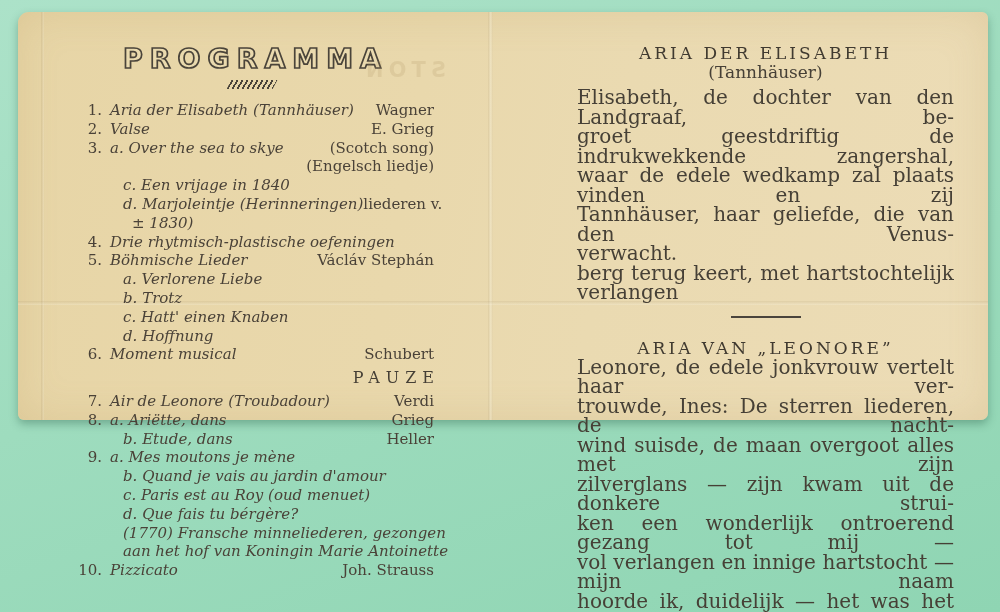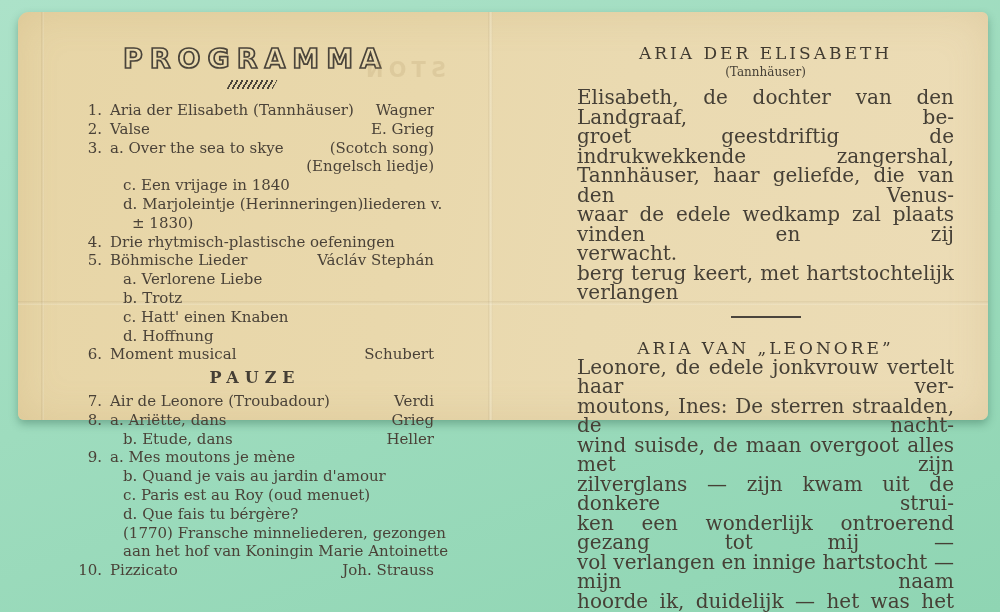--- a/index.html
+++ b/index.html
@@ -33,33 +33,33 @@
   .hatch{width:46px;height:9px;margin:6px auto 0 auto;transform:skewX(-28deg);
     background:repeating-linear-gradient(90deg,#4a443a 0 2px,transparent 2px 5px);}
   .ghost{
     position:absolute;right:-12px;top:14px;transform:scaleX(-1);
     font-family:"DejaVu Sans", sans-serif;font-weight:700;font-size:21px;
     letter-spacing:5px;color:#a98f5e;opacity:0.18;
   }
   .rows{margin-top:12px;color:#4a4238;font-size:15px;}
   .prow{display:flex;align-items:baseline;line-height:18.8px;white-space:nowrap;}
   .num{flex:none;width:32px;text-align:right;margin-right:8px;}
-  .txt{flex:none;}
+  .txt{flex:none;font-style:italic;}
   .ind1{padding-left:13px;}
   .ind2{padding-left:22px;}
   .comp{margin-left:auto;}
   .pauze{
-    text-align:center;letter-spacing:6px;font-size:16px;color:#453f35;
-    line-height:18.8px;padding:5px 0 4px 0;margin-right:-6px;font-weight:bold;
+    text-align:right;letter-spacing:6px;font-size:16px;color:#453f35;
+    line-height:18.8px;padding:5px 0 4px 0;margin-right:-6px;
   }
 
   
   .page-right{position:absolute;left:559px;top:32px;width:377px;color:#464036;}
   .rtitle{text-align:center;font-size:17px;line-height:19px;letter-spacing:3px;color:#403a30;}
-  .rsub{text-align:center;font-size:12px;line-height:18px;}
+  .rsub{text-align:center;font-size:17px;line-height:18px;}
   .rpara{margin-top:7px;font-size:20px;line-height:19.5px;}
   .pline{text-align:justify;text-align-last:justify;}
   .plast{text-align-last:left;}
   .rdiv{width:70px;height:2px;background:#4a443c;margin:13px auto 21px auto;}
   .sec2{margin-top:0;}
 </style>
 </head>
 <body>
 
 <div class="scene">
@@ -195,30 +195,30 @@
           </div>
         </div>
     </div>
 
     <div class="page-right" id="right-sections">
         <div class="rtitle">ARIA DER ELISABETH</div>
         <div class="rsub">(Tannhäuser)</div>
         <div class="rpara">
           <div class="pline">Elisabeth, de dochter van den Landgraaf, be-</div>
           <div class="pline">groet geestdriftig de indrukwekkende zangershal,</div>
+          <div class="pline">waar de edele wedkamp zal plaats vinden en zij</div>
           <div class="pline">Tannhäuser, haar geliefde, die van den Venus-</div>
-          <div class="pline">waar de edele wedkamp zal plaats vinden en zij</div>
           <div class="pline plast">verwacht.</div>
           <div class="pline">berg terug keert, met hartstochtelijk verlangen</div>
         </div>
         <div class="rdiv"></div>
         <div class="rtitle">ARIA VAN „LEONORE”</div>
         <div class="rpara sec2">
           <div class="pline">Leonore, de edele jonkvrouw vertelt haar ver-</div>
-          <div class="pline">moutons, Ines: De sterren straalden, de nacht-</div>
+          <div class="pline">trouwde, Ines: De sterren liederen, de nacht-</div>
           <div class="pline">wind suisde, de maan overgoot alles met zijn</div>
           <div class="pline">zilverglans — zijn kwam uit de donkere strui-</div>
           <div class="pline">ken een wonderlijk ontroerend gezang tot mij —</div>
           <div class="pline">vol verlangen en innige hartstocht — mijn naam</div>
           <div class="pline">hoorde ik, duidelijk — het was het lied van den</div>
           <div class="pline plast">Troubadour, die mij zijn liefde toezong!....</div>
         </div>
       </div>
   </div>
 </div>

